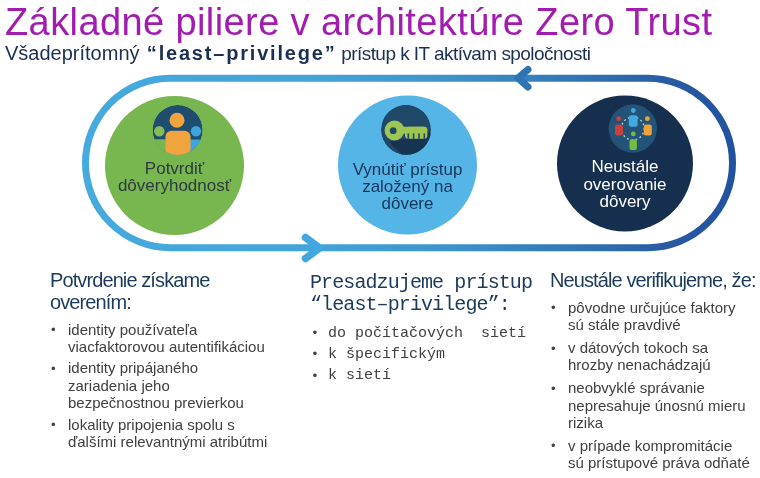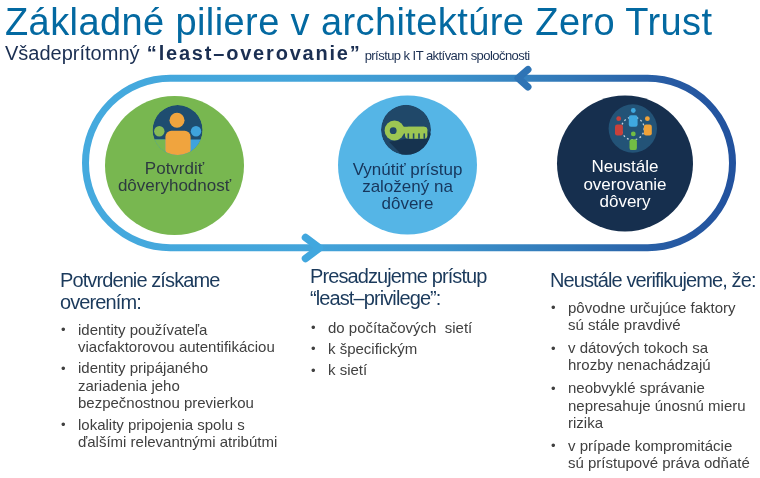--- a/index.html
+++ b/index.html
@@ -1,38 +1,38 @@
 <!DOCTYPE html>
 <html><head>
 <meta charset="utf-8">
 <style>
   html,body{margin:0;padding:0;}
   body{width:760px;height:478px;background:#ffffff;overflow:hidden;
        font-family:"Liberation Sans", sans-serif;position:relative;}
-  .title{position:absolute;left:5px;top:1px;font-size:38px;color:#0369a1;
+  .title{position:absolute;left:5px;top:1px;font-size:38px;color:#a21caf;
          letter-spacing:0.4px;white-space:nowrap;}
   .subtitle{position:absolute;left:5px;top:42px;font-size:20px;color:#1b2f52;
             white-space:nowrap;}
   .col{position:absolute;color:#404040;font-size:15px;line-height:17.4px;}
   .col h3{margin:0 0 7px 0;font-size:20px;line-height:21.8px;font-weight:normal;
           color:#1b3a5c;letter-spacing:-0.9px;}
   .col ul{margin:0;padding:0;list-style:none;}
   .col li{position:relative;padding-left:18px;margin-bottom:3.4px;}
   .col li::before{content:"\2022";position:absolute;left:1px;top:0.5px;font-size:13px;}
-  #c1{left:60px;top:270px;width:250px;}
-  #c2{left:310px;top:266px;width:240px;}
+  #c1{left:50px;top:270px;width:250px;}
+  #c2{left:310px;top:272px;width:240px;font-family:Liberation Mono, monospace;}
   #c3{left:550px;top:270px;width:225px;}
   #c3 li{margin-bottom:5.4px;}
   #c2 li{line-height:21.3px;margin-bottom:0;}
   #c1 li{margin-bottom:4px;}
 </style>
 </head>
 <body>
 <div class="title">Základné piliere v architektúre Zero Trust</div>
-<div class="subtitle">Všadeprítomný<b style="letter-spacing:1.8px"> “least–overovanie”</b><span style="font-size:13px;letter-spacing:-0.55px"> prístup k IT aktívam spoločnosti</span></div>
+<div class="subtitle">Všadeprítomný<b style="letter-spacing:1.8px"> “least–privilege”</b><span style="font-size:19px;letter-spacing:-0.55px"> prístup k IT aktívam spoločnosti</span></div>
 
 <svg width="760" height="478" viewBox="0 0 760 478" style="position:absolute;left:0;top:0;">
   <defs>
     <linearGradient id="trk" x1="0" y1="0" x2="1" y2="0">
       <stop offset="0" stop-color="#45aade"></stop>
       <stop offset="0.35" stop-color="#43a4da"></stop>
       <stop offset="0.55" stop-color="#3d94cd"></stop>
       <stop offset="0.75" stop-color="#3177b7"></stop>
       <stop offset="0.90" stop-color="#275ba3"></stop>
       <stop offset="1" stop-color="#22529e"></stop>

